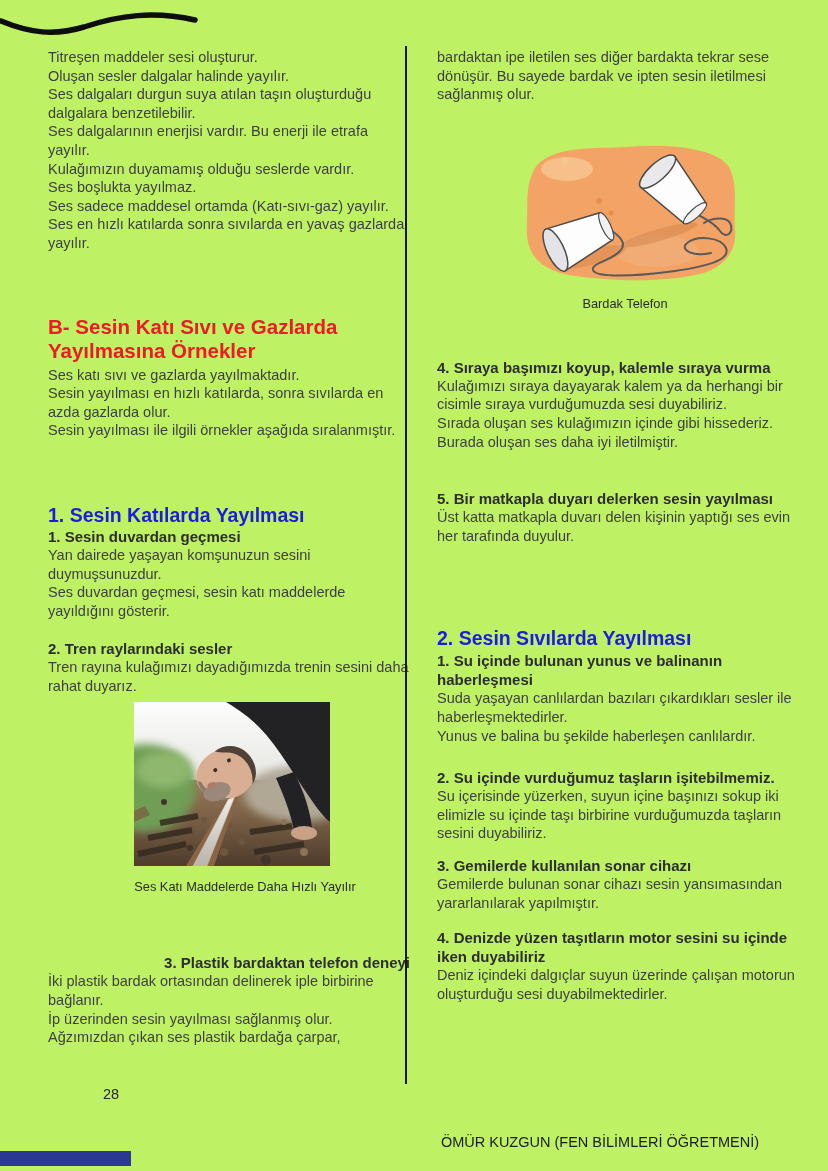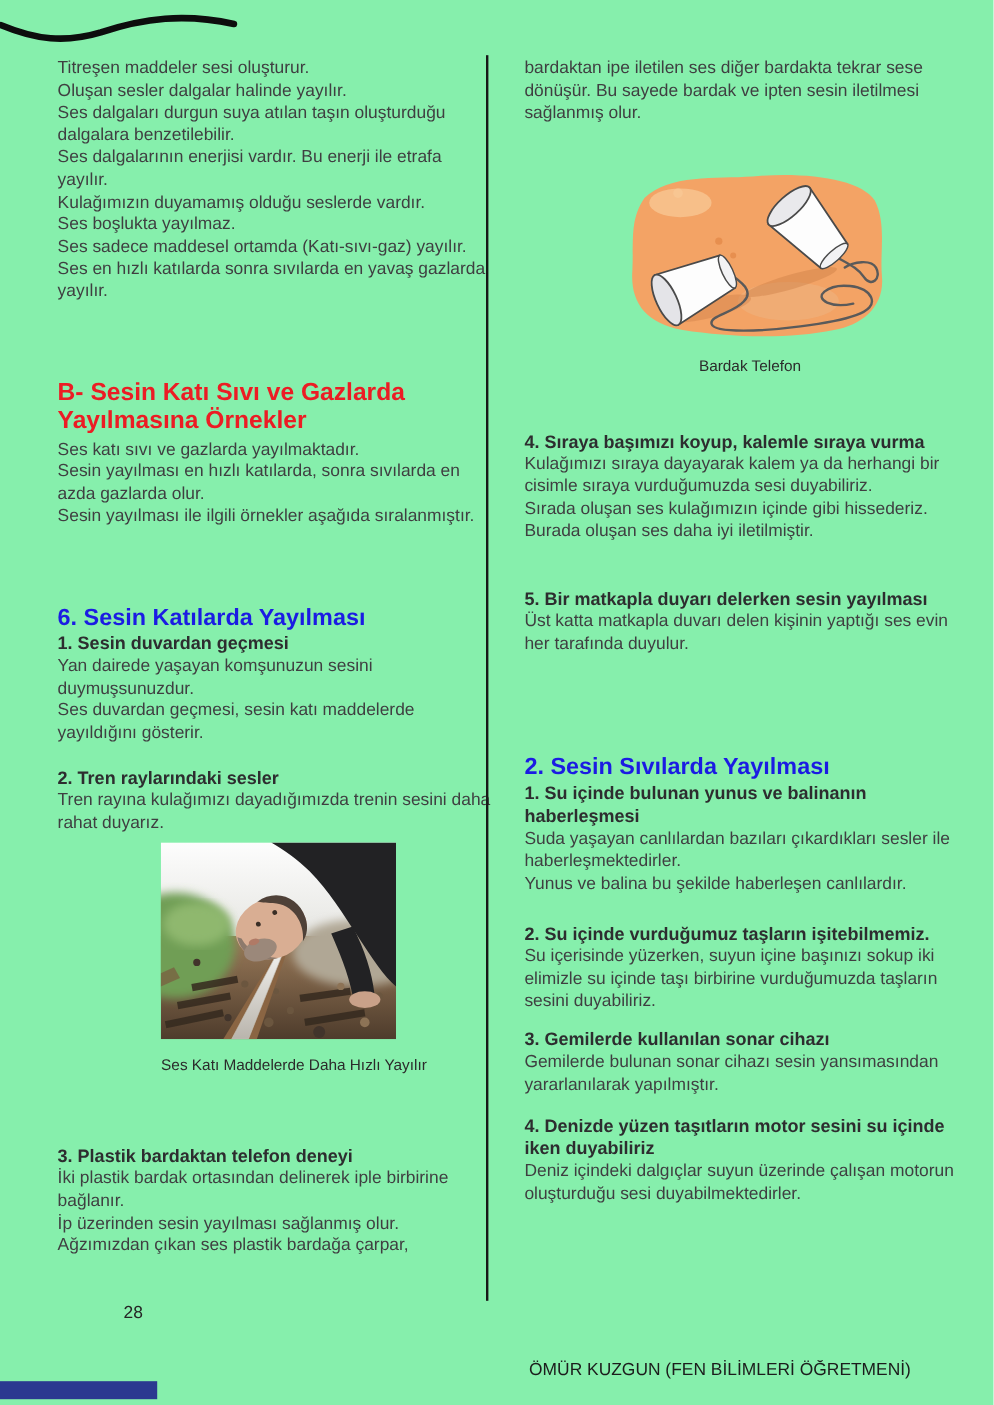--- a/index.html
+++ b/index.html
@@ -1,28 +1,28 @@
 <!DOCTYPE html>
 <html><head>
 <meta charset="utf-8">
 <style>
   html,body{margin:0;padding:0;background:#ffffff;}
-  .page{position:relative;width:828px;height:1171px;background:#86efac;overflow:hidden;
+  .page{position:relative;width:828px;height:1171px;background:#bef264;overflow:hidden;
         font-family:"Liberation Sans","DejaVu Sans",sans-serif;}
   .col{position:absolute;top:48px;}
   .col.left{left:48px;width:362px;}
   .col.right{left:437px;width:362px;}
   .body{font-size:14.5px;line-height:18.6px;color:#3f3f41;white-space:pre-line;margin:0;}
   h2.red{color:#ec1c24;font-size:20.5px;line-height:24.5px;font-weight:bold;margin:62px 0 2px 0;}
   h3.blue{color:#1b1be3;font-size:19.5px;line-height:23px;font-weight:bold;margin:0;}
   h4.sub{font-size:15px;line-height:19px;font-weight:bold;color:#2d2d2f;margin:0;}
   
   .left h3.blue{margin-top:64px;}
   .left h4.s2{margin-top:19px;}
-  .left h4.s3{margin-top:58px;}
+  .left h4.s3{margin-top:58px;text-align:right;}
   .right h4.s4{margin-top:46px;}
   .right h4.s5{margin-top:38px;}
   .right h3.blue{margin-top:82px;}
   .right h4.l1{margin-top:1px;}
   .right h4.l2{margin-top:23px;}
   .right h4.l3{margin-top:13px;}
   .right h4.l4{margin-top:16px;}
   figure{margin:0;}
   figure.train{margin:7px 0 0 86px;width:222px;}
   figure.cups{margin:35px 0 0 70px;width:236px;}
@@ -53,21 +53,21 @@
 Kulağımızın duyamamış olduğu seslerde vardır.
 Ses boşlukta yayılmaz.
 Ses sadece maddesel ortamda (Katı-sıvı-gaz) yayılır.
 Ses en hızlı katılarda sonra sıvılarda en yavaş gazlarda yayılır.</p>
 
     <h2 class="red">B- Sesin Katı Sıvı ve Gazlarda Yayılmasına Örnekler</h2>
     <p class="body">Ses katı sıvı ve gazlarda yayılmaktadır.
 Sesin yayılması en hızlı katılarda, sonra sıvılarda en azda gazlarda olur.
 Sesin yayılması ile ilgili örnekler aşağıda sıralanmıştır.</p>
 
-    <h3 class="blue">6. Sesin Katılarda Yayılması</h3>
+    <h3 class="blue">1. Sesin Katılarda Yayılması</h3>
 
     <h4 class="sub">1. Sesin duvardan geçmesi</h4>
     <p class="body">Yan dairede yaşayan komşunuzun sesini duymuşsunuzdur.
 Ses duvardan geçmesi, sesin katı maddelerde yayıldığını gösterir.</p>
 
     <h4 class="sub s2">2. Tren raylarındaki sesler</h4>
     <p class="body">Tren rayına kulağımızı dayadığımızda trenin sesini daha rahat duyarız.</p>
 
     <figure class="train">
       <svg width="196" height="164" viewBox="0 0 196 164">

